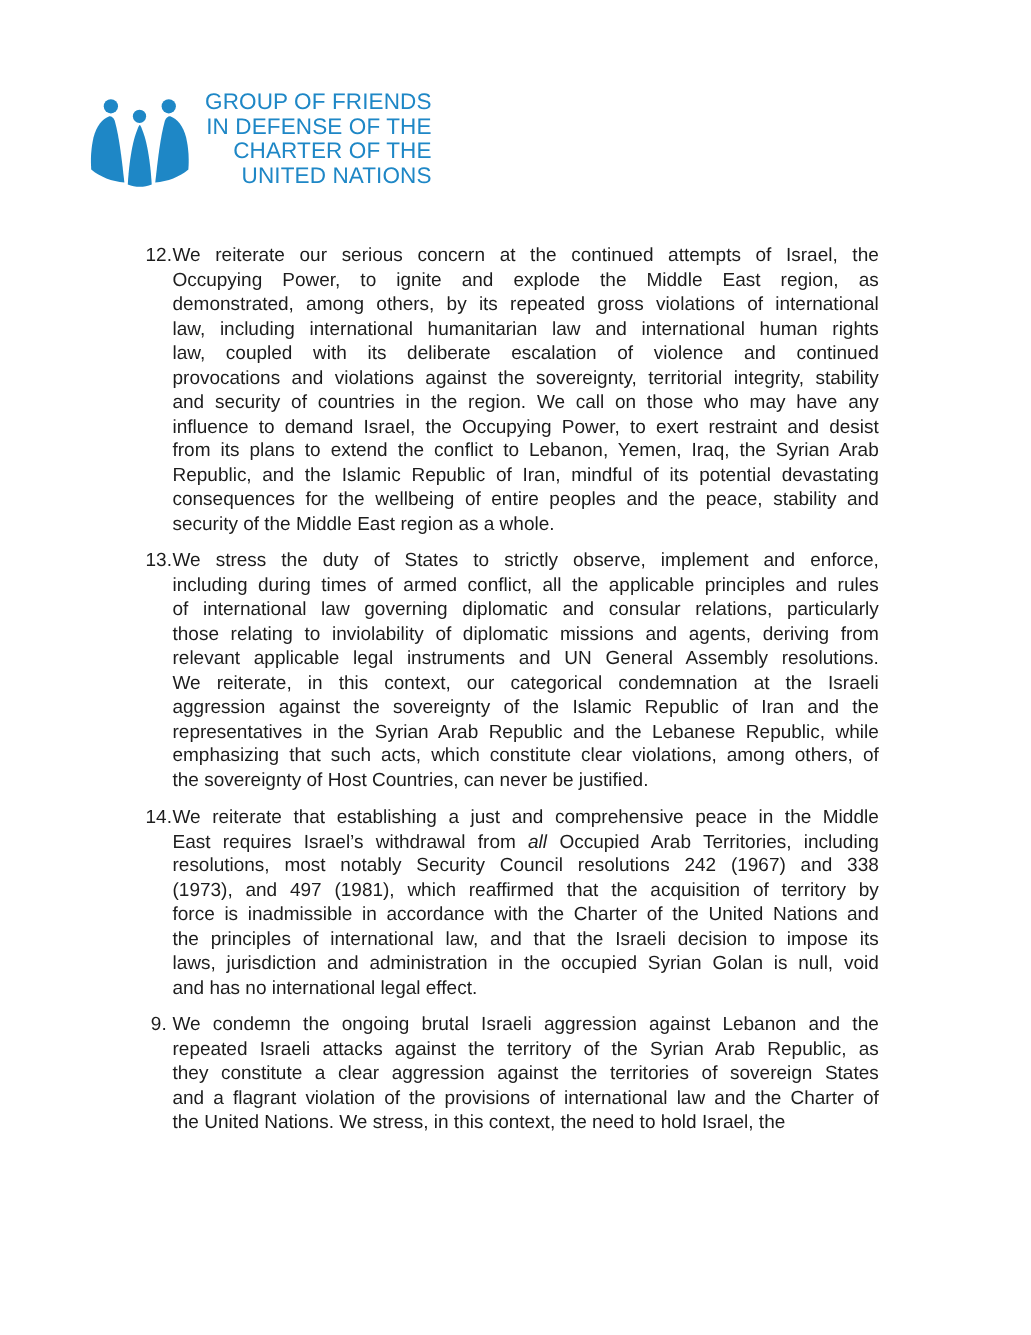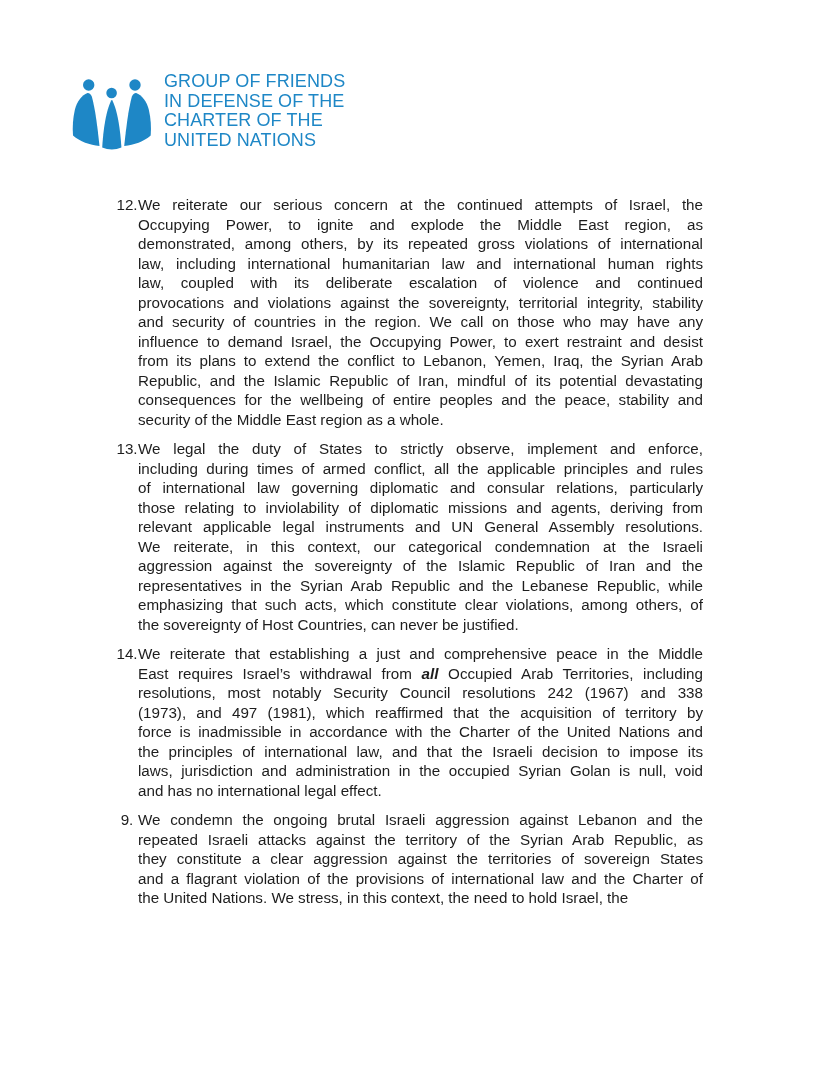--- a/index.html
+++ b/index.html
@@ -9,39 +9,40 @@
     position:relative;
     font-family:"Liberation Sans", sans-serif;
     overflow:hidden;
   }
   .logo-icon { position:absolute; left:70px; top:70px; width:95px; height:88px; }
   .logo-text {
     position:absolute; left:164px; top:72px;
     font-size:18px; line-height:19.5px;
     letter-spacing:0.1px;
     white-space:nowrap;
+    text-align:right;
   }
   .logo-line { font-weight:normal; }
   .logo-line.bold { font-weight:normal; }
   .content {
     position:absolute; left:138px; top:195px; width:565px;
     color:#1d1d1d;
     font-size:15.2px; line-height:19.5px;
   }
   .para { position:relative; margin:0 0 10px 0; }
   .num { position:absolute; left:-22px; top:0; width:22px; text-align:center; }
   .line {
     text-align:justify;
     text-align-last:justify;
     text-justify:inter-word;
     height:19.5px;
     white-space:normal;
   }
   .line.last { text-align-last:left; }
-  .line b i { font-weight:bold; font-style:italic; }
+  .line b i { font-weight:normal; font-style:italic; }
 </style>
 </head>
 <body>
 
 <svg class="logo-icon" viewBox="0 0 95 88" aria-hidden="true">
   <g fill="#1e87c6">
 
     <circle cx="18.7" cy="15" r="5.7"></circle>
     <circle cx="41.6" cy="23" r="5.3"></circle>
     <circle cx="65" cy="15" r="5.7"></circle>
@@ -75,21 +76,21 @@
         <div class="line">influence to demand Israel, the Occupying Power, to exert restraint and desist</div>
         <div class="line">from its plans to extend the conflict to Lebanon, Yemen, Iraq, the Syrian Arab</div>
         <div class="line">Republic, and the Islamic Republic of Iran, mindful of its potential devastating</div>
         <div class="line">consequences for the wellbeing of entire peoples and the peace, stability and</div>
         <div class="line last">security of the Middle East region as a whole.</div>
       </div>
     </div>
     <div class="para">
       <span class="num">13.</span>
       <div class="pbody">
-        <div class="line">We legal the duty of States to strictly observe, implement and enforce,</div>
+        <div class="line">We stress the duty of States to strictly observe, implement and enforce,</div>
         <div class="line">including during times of armed conflict, all the applicable principles and rules</div>
         <div class="line">of international law governing diplomatic and consular relations, particularly</div>
         <div class="line">those relating to inviolability of diplomatic missions and agents, deriving from</div>
         <div class="line">relevant applicable legal instruments and UN General Assembly resolutions.</div>
         <div class="line">We reiterate, in this context, our categorical condemnation at the Israeli</div>
         <div class="line">aggression against the sovereignty of the Islamic Republic of Iran and the</div>
         <div class="line">representatives in the Syrian Arab Republic and the Lebanese Republic, while</div>
         <div class="line">emphasizing that such acts, which constitute clear violations, among others, of</div>
         <div class="line last">the sovereignty of Host Countries, can never be justified.</div>
       </div>

